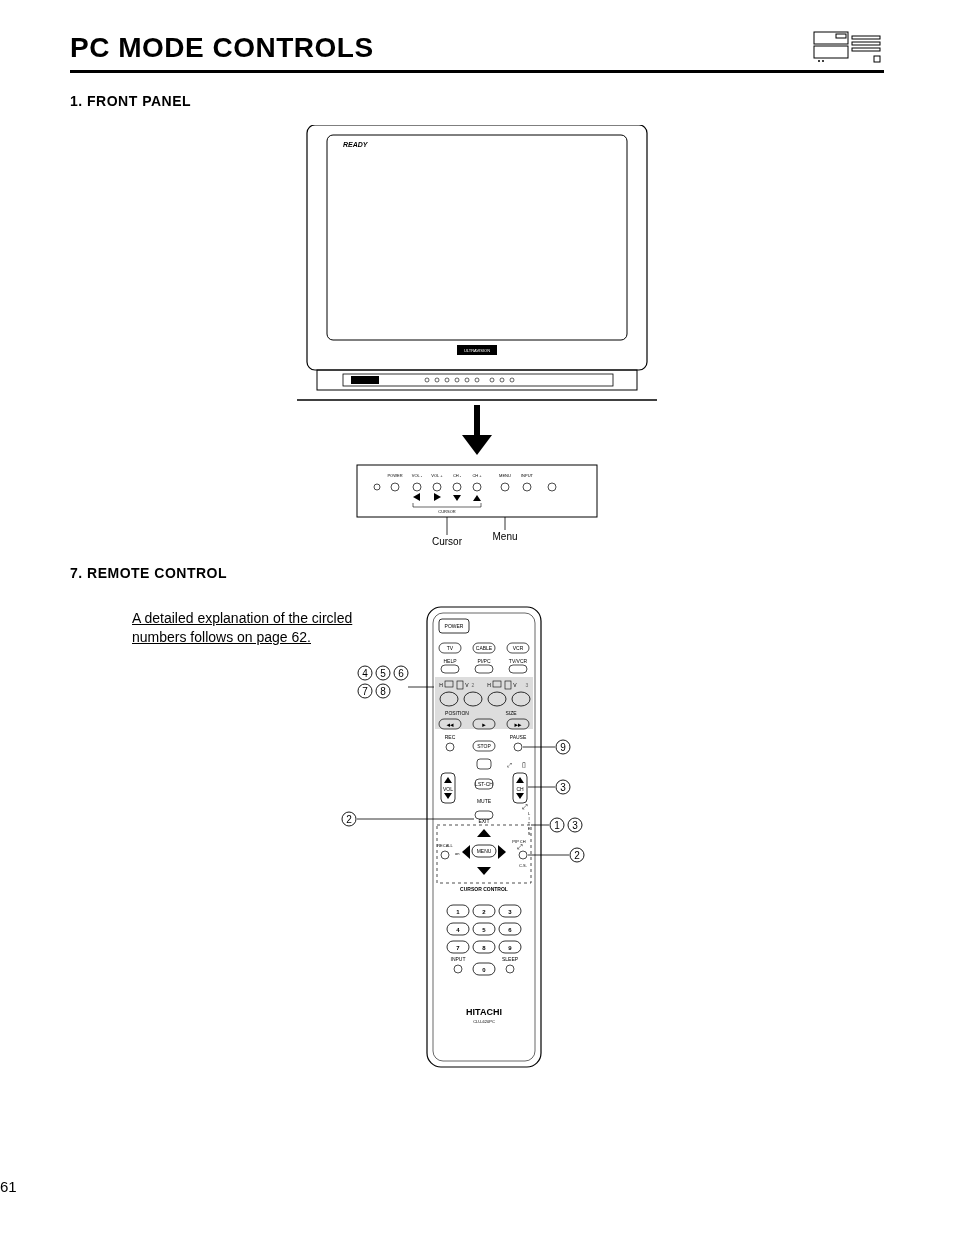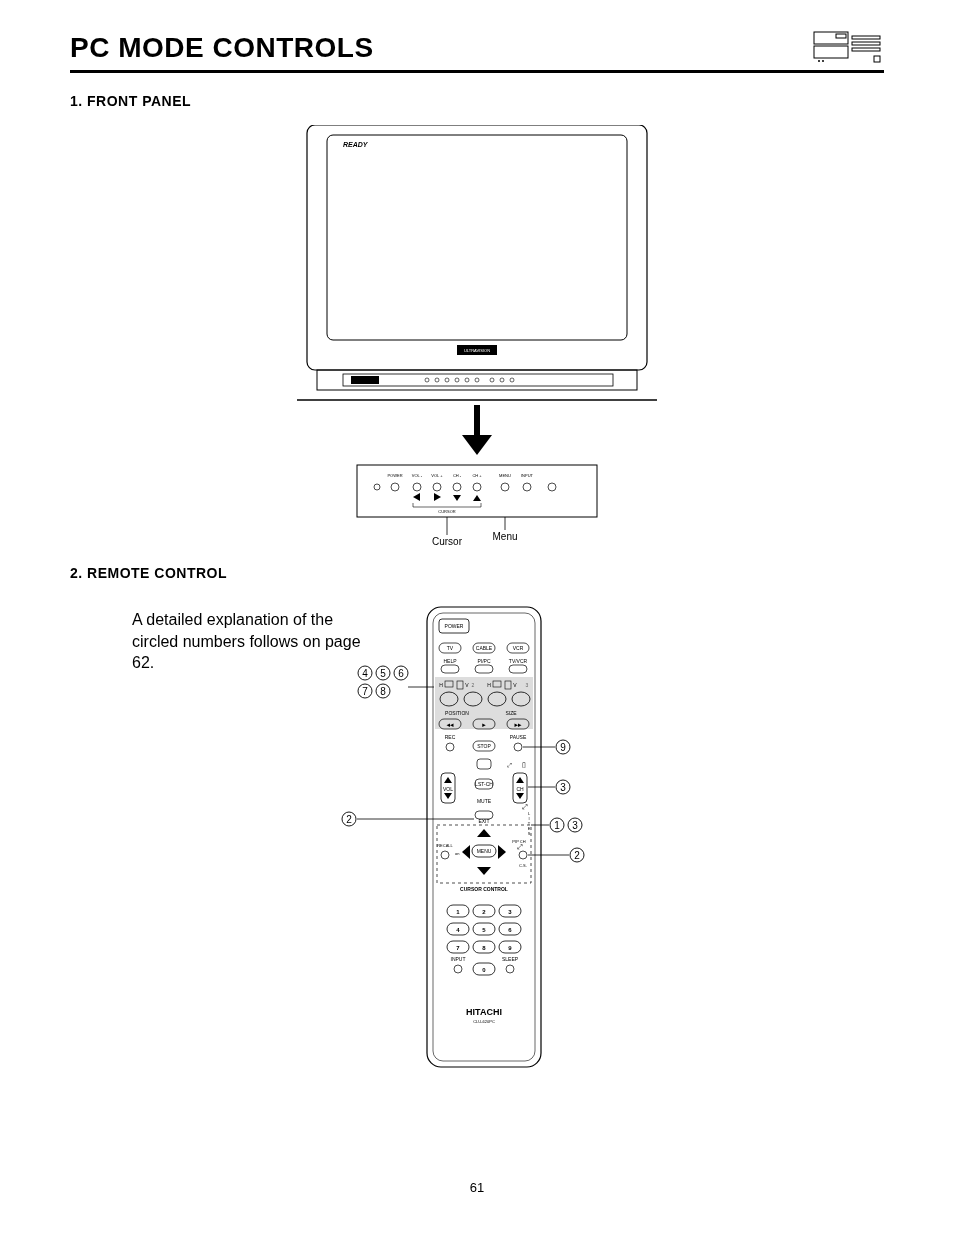--- a/index.html
+++ b/index.html
@@ -42,34 +42,34 @@
   .fig svg { display: block; }
   .remote-area {
     position: relative;
     margin-top: 6px;
   }
   .intro-text {
     position: absolute;
     left: 62px;
     top: 12px;
     width: 240px;
-    font-size: 16px;
+    font-size: 14px;
     line-height: 1.35;
+    text-decoration: underline;
   }
   .remote-svg-wrap {
     display: flex;
     justify-content: center;
   }
   .page-number {
     position: absolute;
     bottom: 40px;
     left: 0;
     right: 0;
-    text-align: center;
-    font-size: 13px;
+    font-size: 15px;
   }
 </style>
 </head>
 <body>
 
 <div class="page">
 
   <div class="header">
     <div class="title">PC MODE CONTROLS</div>
     <div class="header-icon">
@@ -158,21 +158,21 @@
         <circle cx="265" cy="362" r="4" fill="none" stroke="#000" stroke-width="0.7"></circle>
       </g>
 
       <line x1="218" y1="392" x2="218" y2="405" stroke="#000" stroke-width="0.8"></line>
       <text x="218" y="415" font-size="10" text-anchor="middle">Menu</text>
       <line x1="160" y1="392" x2="160" y2="410" stroke="#000" stroke-width="0.8"></line>
       <text x="160" y="420" font-size="10" text-anchor="middle">Cursor</text>
     </svg>
   </div>
 
-  <div class="section-heading">2. REMOTE CONTROL</div>
+  <div class="section-heading">7. REMOTE CONTROL</div>
 
   <div class="remote-area">
     <div class="intro-text">A detailed explanation of the circled numbers follows on page 62.</div>
 
     <div class="remote-svg-wrap">
       <svg width="360" height="490">
 
         <rect x="130" y="10" width="114" height="460" rx="14" fill="none" stroke="#000" stroke-width="1.2"></rect>
         <rect x="136" y="16" width="102" height="448" rx="10" fill="none" stroke="#000" stroke-width="0.6"></rect>
 

